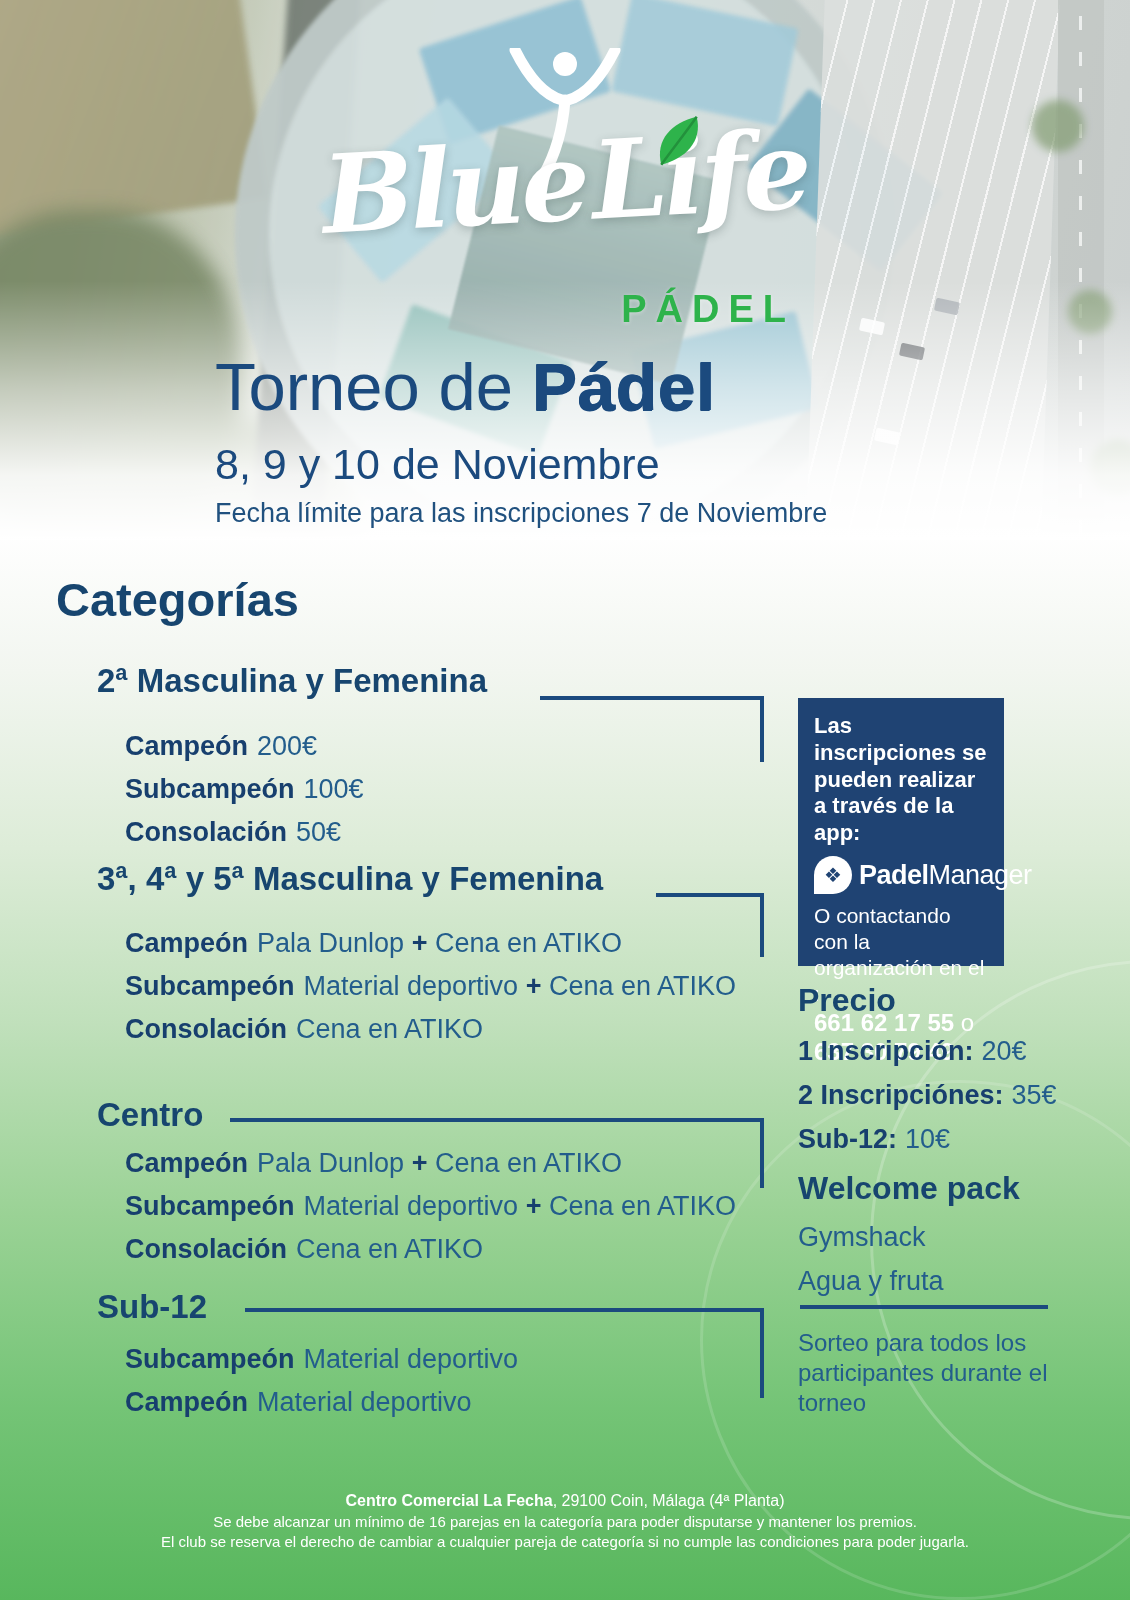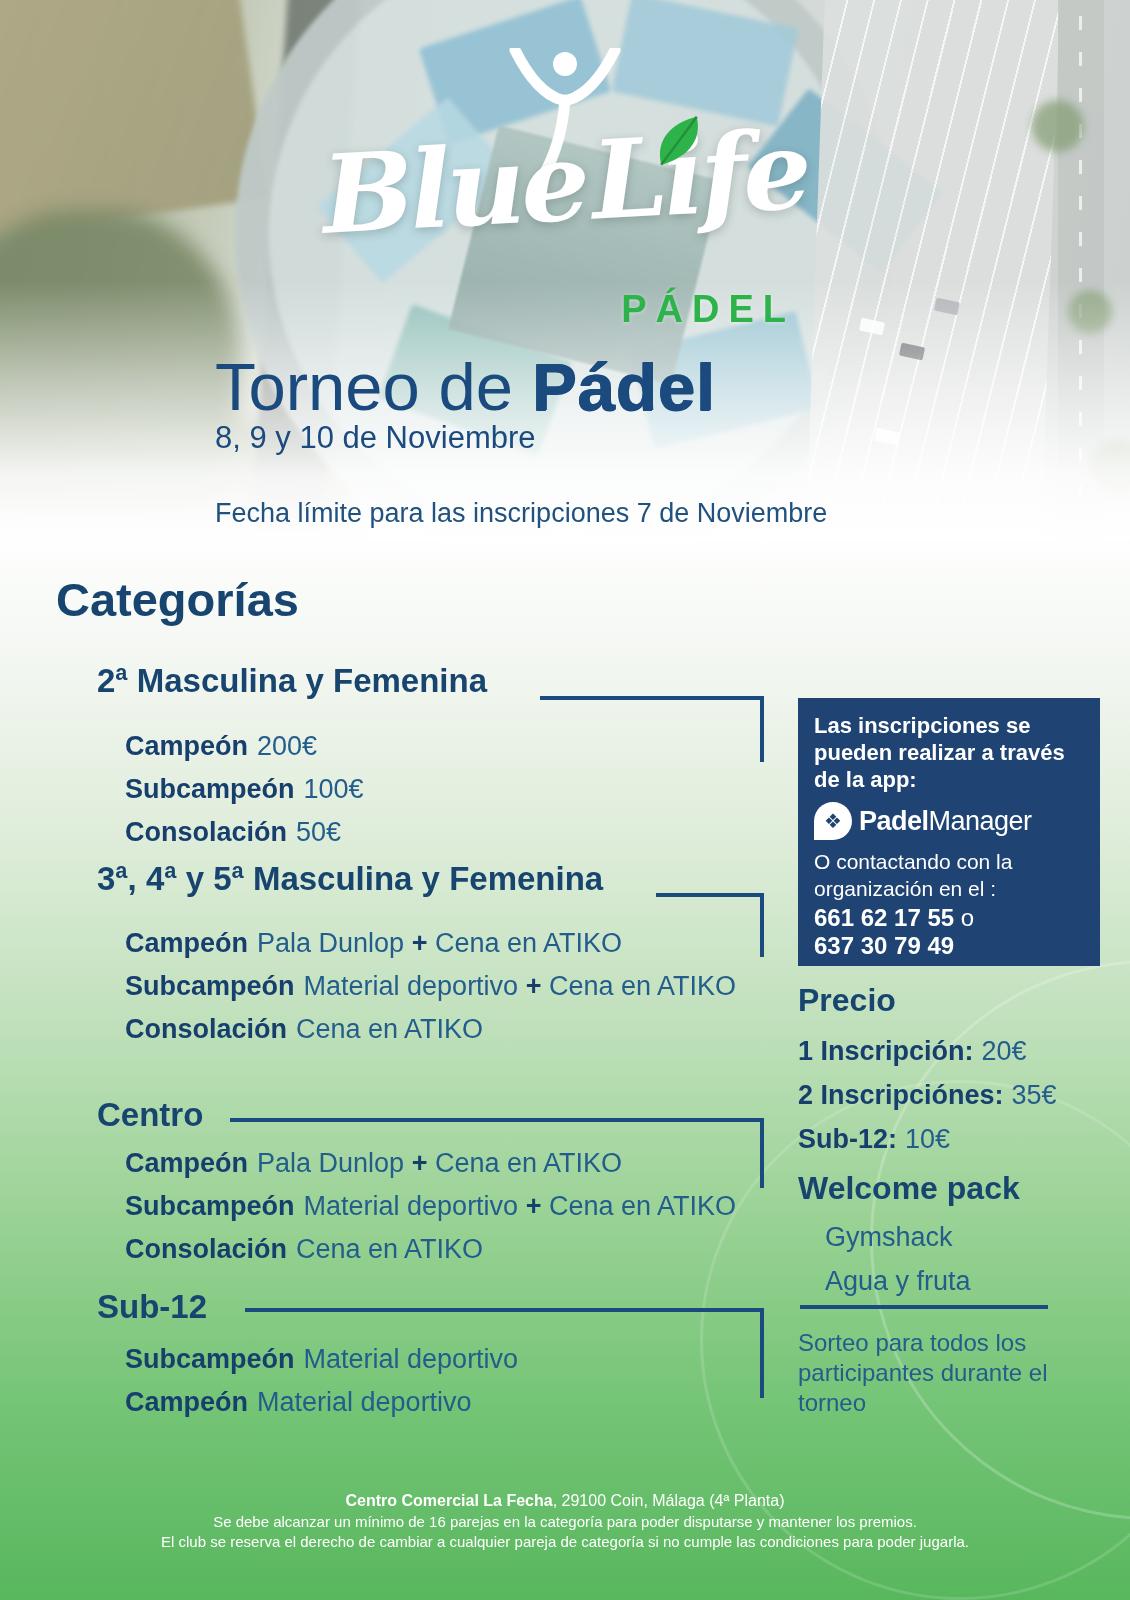--- a/index.html
+++ b/index.html
@@ -63,61 +63,61 @@
   .leaf { left:652px; top:118px; transform:rotate(-14deg); }
   .brand-sub { left:0; top:288px; width:795px; text-align:right; color:#2eb34b;
     font-size:38px; font-weight:700; letter-spacing:9px;
     text-shadow:0 1px 4px rgba(255,255,255,.4); }
 
   
   .navy { color:#1b4a7e; }
   .title { left:215px; top:352px; font-size:67px; line-height:1.05; letter-spacing:0; }
   .title .t-reg { font-weight:400; }
   .title .t-bold { font-weight:700; text-shadow:1.2px 0 0 #1b4a7e, 0 0.8px 0 #1b4a7e; letter-spacing:1px; }
-  .dates { left:215px; top:420px; font-size:31px; font-weight:400; }
+  .dates { left:215px; top:440px; font-size:43px; font-weight:400; }
   .deadline { left:215px; top:498px; font-size:27px; font-weight:400; color:#20517f; }
 
   
   .cats-title { left:56px; top:572px; font-size:47px; font-weight:700; color:#17456f; }
   .cat-name { position:absolute; left:97px; font-size:33px; font-weight:700; color:#17456f; }
   .cn1 { top:662px; } .cn2 { top:860px; } .cn3 { top:1096px; } .cn4 { top:1288px; }
   .cat-items { position:absolute; left:125px; font-size:27px; color:#1c4b7e; }
   .ci1 { top:731px; } .ci2 { top:928px; } .ci3 { top:1148px; } .ci4 { top:1344px; }
   .cat-item { height:43px; white-space:nowrap; }
   .cat-item .lbl { font-weight:700; color:#173f6e; margin-right:9px; }
   .cat-item .val { font-weight:400; color:#235d8c; }
   .cat-item .plus { font-weight:700; color:#173f6e; }
   .bracket { position:absolute; border-top:4px solid #1b4a7e; border-right:4px solid #1b4a7e; }
   .b1 { left:540px; top:696px; width:224px; height:66px; }
   .b2 { left:656px; top:893px; width:108px; height:64px; }
   .b3 { left:230px; top:1118px; width:534px; height:70px; }
   .b4 { left:245px; top:1308px; width:519px; height:90px; }
 
   
-  .insc-box { left:798px; top:698px; width:302px; height:268px; background:#1f4373; color:#ffffff; padding:15px 16px; }
+  .insc-box { left:798px; top:698px; width:206px; height:268px; background:#1f4373; color:#ffffff; padding:15px 16px; }
   .insc-text { font-size:22px; font-weight:700; line-height:1.22; }
   .pm-row { display:flex; align-items:center; margin-top:9px; }
   .pm-pin { width:38px; height:38px; background:#ffffff; border-radius:50% 50% 50% 0;
     display:flex; align-items:center; justify-content:center; flex:0 0 38px; }
   .pm-pin span { color:#1f4373; font-size:20px; line-height:1; }
   .pm-name { margin-left:7px; font-size:27px; letter-spacing:-0.5px; white-space:nowrap; }
   .pm-name .b { font-weight:700; } .pm-name .r { font-weight:400; }
   .insc-contact { margin-top:9px; font-size:21px; font-weight:400; line-height:1.24; }
   .insc-phones { margin-top:2px; font-size:24px; font-weight:700; line-height:1.2; }
   .insc-phones .sep { font-weight:400; }
 
   
   .r-title { position:absolute; left:798px; font-size:32px; font-weight:700; color:#17456f; }
   .rt1 { top:982px; } .rt2 { top:1170px; }
   .price-items { left:798px; top:1036px; font-size:27px; white-space:nowrap; }
   .price-items div { height:44px; }
   .price-items .lbl { font-weight:700; color:#173f6e; margin-right:8px; }
   .price-items .val { font-weight:400; color:#235d8c; }
   .pack-items { left:798px; top:1222px; font-size:27px; font-weight:400; color:#235d8c; }
-  .pack-items div { height:44px;margin-left:27px; }
+  .pack-items div { height:44px; }
   .r-divider { left:800px; top:1305px; width:248px; height:4px; background:#1b4a7e; }
   .raffle { left:798px; top:1328px; width:260px; font-size:24px; line-height:1.24; font-weight:400; color:#235d8c; }
 
   
   .footer { left:0; top:1492px; width:1130px; text-align:center; color:#ffffff; }
   .f1 { font-size:16px; } .f1 .b { font-weight:700; }
   .f2,.f3 { font-size:15px; margin-top:3px; }
 </style>
 </head>
 <body>

